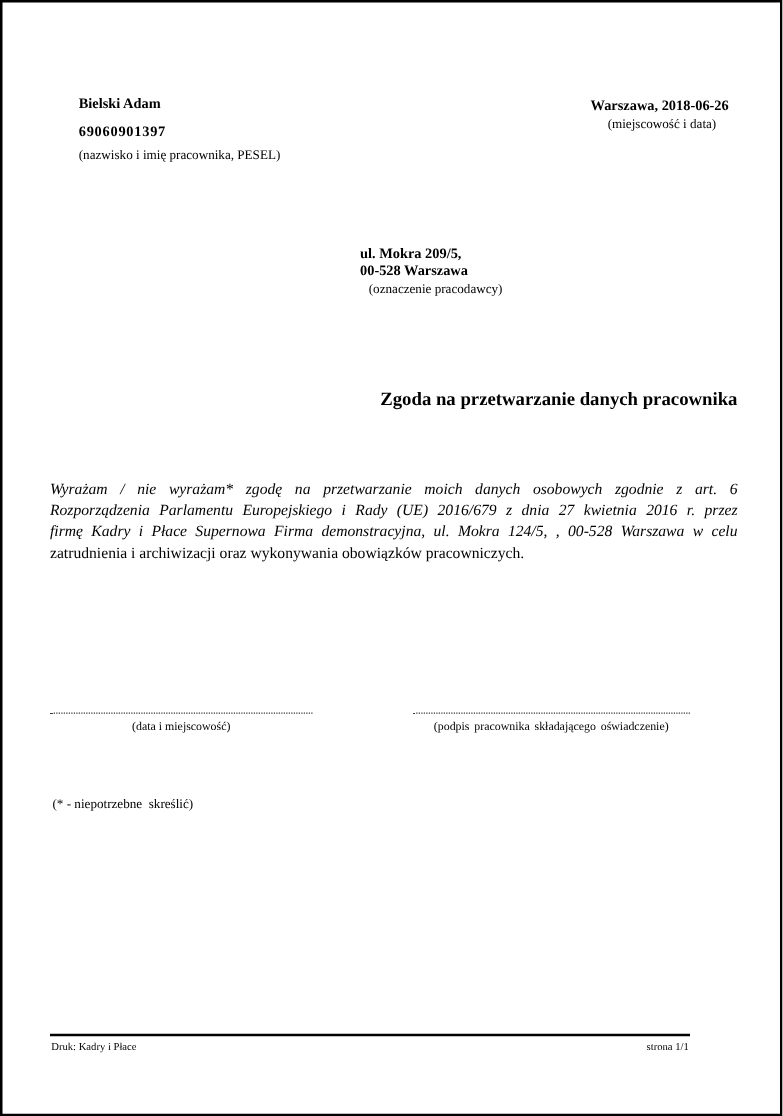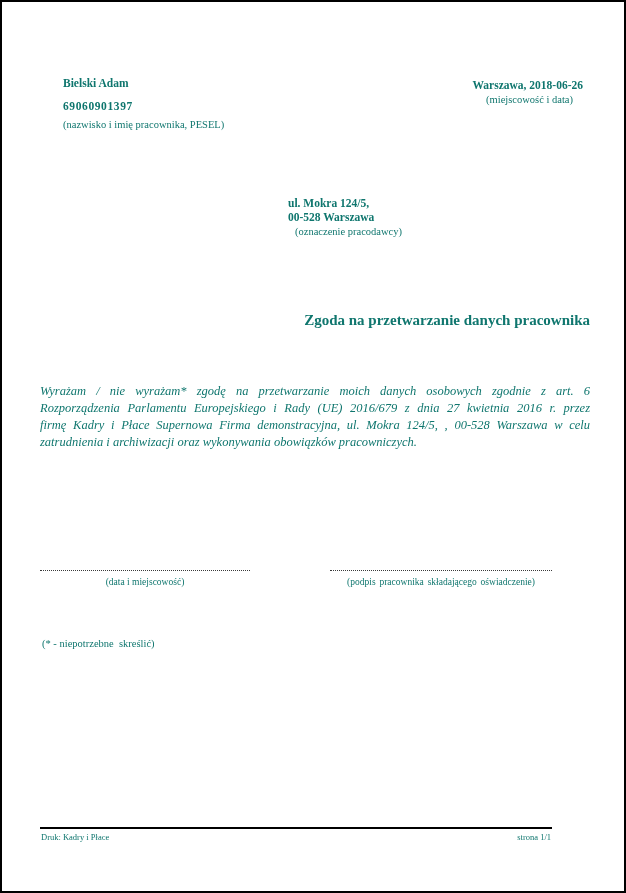--- a/index.html
+++ b/index.html
@@ -4,21 +4,21 @@
 <style>
   html, body { margin: 0; padding: 0; background: #e9e9e9; }
   .page {
     position: relative;
     width: 626px;
     height: 893px;
     box-sizing: border-box;
     margin: 0;
     background: #ffffff;
     border: 2px solid #000000;
-    color: #0f766e;
+    color: #000000;
     font-family: "Liberation Serif", "DejaVu Serif", serif;
     overflow: hidden;
   }
 
   
   .emp-block { position: absolute; left: 61px; top: 74px; }
   .emp-name  { font-size: 11.5px; font-weight: bold; line-height: 14px; }
   .emp-pesel { font-size: 11.5px; font-weight: bold; line-height: 14px; margin-top: 9px; letter-spacing: 0.6px; }
   .emp-cap   { font-size: 10.5px; line-height: 13px; margin-top: 5px; }
 
@@ -34,21 +34,21 @@
 
   
   .doc-title {
     position: absolute; left: 38px; top: 310px; width: 550px;
     text-align: right; font-size: 15px; font-weight: bold;
   }
 
   
   .body-par { position: absolute; left: 38px; top: 381px; width: 550px; font-size: 12.5px; line-height: 17px; }
   .par-line-just { text-align: justify; text-align-last: justify; font-style: italic; }
-  .par-line-last { text-align: left; font-style: italic; }
+  .par-line-last { text-align: left; }
 
   
   .sig-line { position: absolute; top: 556px; height: 12px; border-bottom: 1.5px dotted #3a3a3a; }
   .sig-line-left  { left: 38px;  width: 210px; }
   .sig-line-right { left: 328px; width: 222px; }
   .sig-cap { position: absolute; top: 574px; text-align: center; font-size: 9.5px; line-height: 12px; }
   .sig-cap-left  { left: 38px;  width: 210px; }
   .sig-cap-right { left: 303px; width: 272px; word-spacing: 1.5px; }
 
   
@@ -69,21 +69,21 @@
     <div class="emp-pesel">69060901397</div>
     <div class="emp-cap">(nazwisko i imię pracownika, PESEL)</div>
   </div>
 
   <div class="date-block">
     <div class="date-val">Warszawa, 2018-06-26</div>
     <div class="date-cap">(miejscowość i data)</div>
   </div>
 
   <div class="employer-block">
-    <div class="employer-line">ul. Mokra 124/5,</div>
+    <div class="employer-line">ul. Mokra 209/5,</div>
     <div class="employer-line">00-528 Warszawa</div>
     <div class="employer-cap">(oznaczenie pracodawcy)</div>
   </div>
 
   <div class="doc-title">Zgoda na przetwarzanie danych pracownika</div>
 
   <div class="body-par">
     <div class="par-line-just">Wyrażam / nie wyrażam* zgodę na przetwarzanie moich danych osobowych zgodnie z art. 6</div>
     <div class="par-line-just">Rozporządzenia Parlamentu Europejskiego i Rady (UE) 2016/679 z dnia 27 kwietnia 2016 r. przez</div>
     <div class="par-line-just">firmę Kadry i Płace Supernowa Firma demonstracyjna, ul. Mokra 124/5, , 00-528 Warszawa w celu</div>

